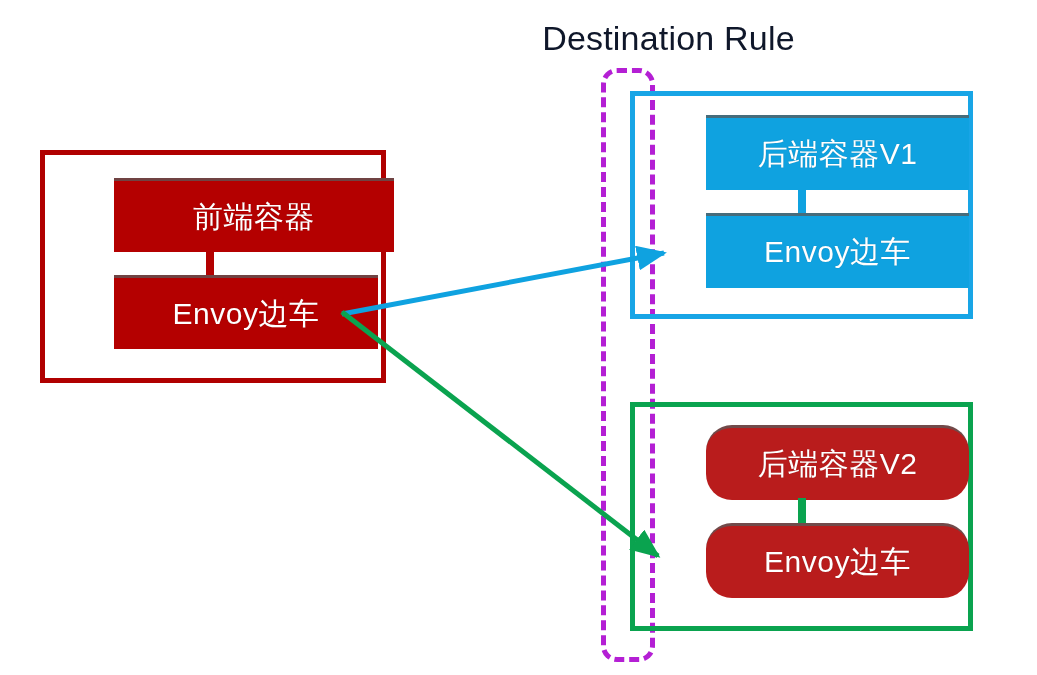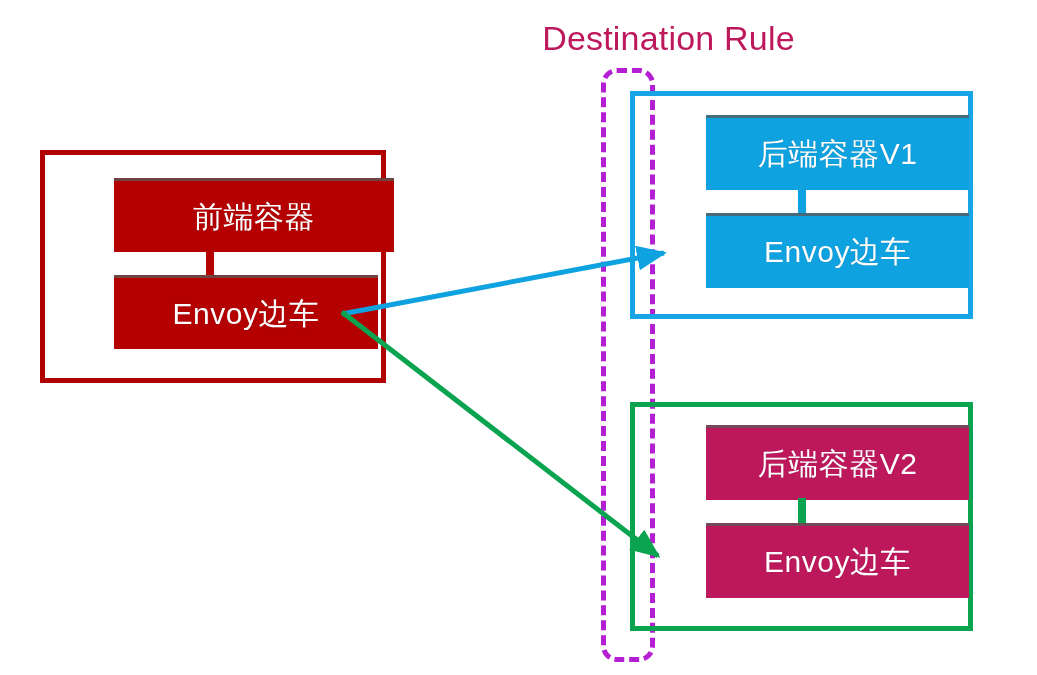--- a/index.html
+++ b/index.html
@@ -21,21 +21,21 @@
   
   .diagram-title {
     position: absolute;
     left: 0;
     top: 18px;
     width: 1037px;
     text-align: center;
     font-size: 34px;
     line-height: 40px;
     letter-spacing: 0.2px;
-    color: #be185d;
+    color: #0f172a;
     white-space: nowrap;
   }
   .diagram-title .title-inner {
     position: relative;
     left: 150px;
   }
 
   
   .group-frame {
     position: absolute;
@@ -60,21 +60,21 @@
     font-size: 30px;
     line-height: 1;
     white-space: nowrap;
     letter-spacing: 0.5px;
     border-top: 3px solid rgba(90,90,90,0.75);
     text-shadow: 0 0 1px rgba(0,0,0,0.25);
     margin-left: 36px;
   }
   .node-red   { background: #b40000; }
   .node-blue  { background: #0fa2e0; }
-  .node-green { background: #be185d; }
+  .node-green { background: #b91c1c; border-radius: 26px; }
 
   
   .red-top     { left: 78px;  top: 178px; width: 280px; height: 74px; }
   .red-bottom  { left: 78px;  top: 275px; width: 264px; height: 74px; }
   
   .blue-top    { left: 670px; top: 115px; width: 263px; height: 75px; }
   .blue-bottom { left: 670px; top: 213px; width: 263px; height: 75px; }
   
   .green-top    { left: 670px; top: 425px; width: 263px; height: 75px; }
   .green-bottom { left: 670px; top: 523px; width: 263px; height: 75px; }

